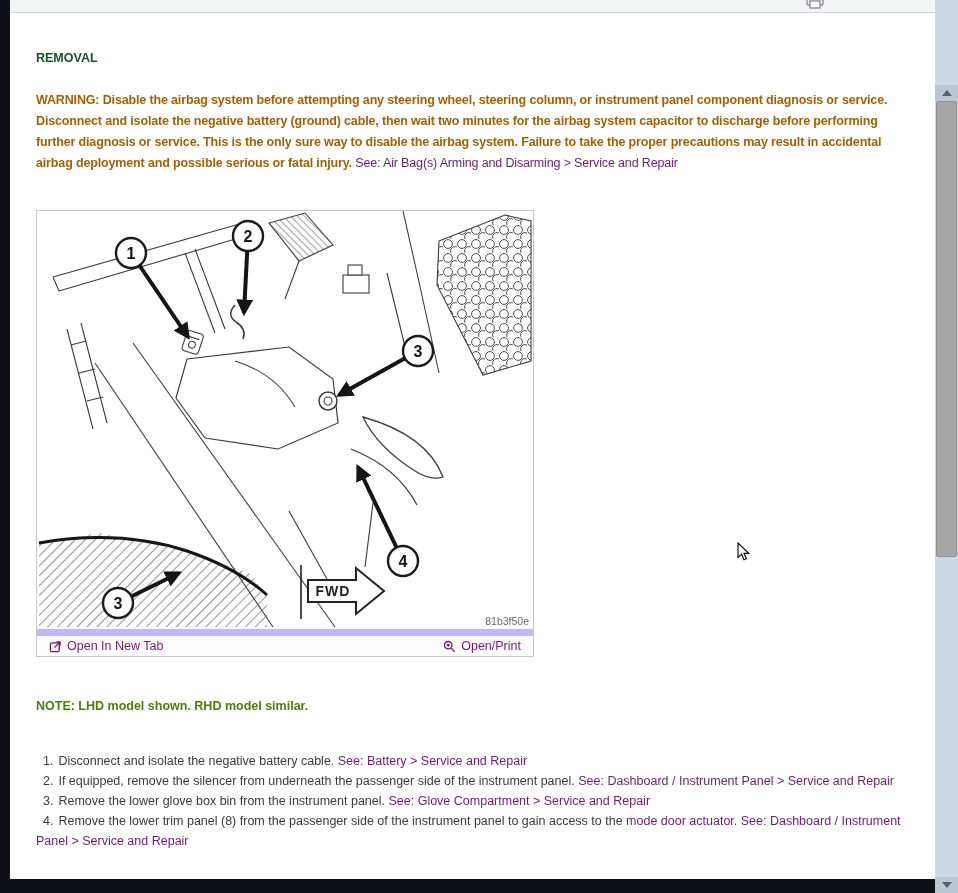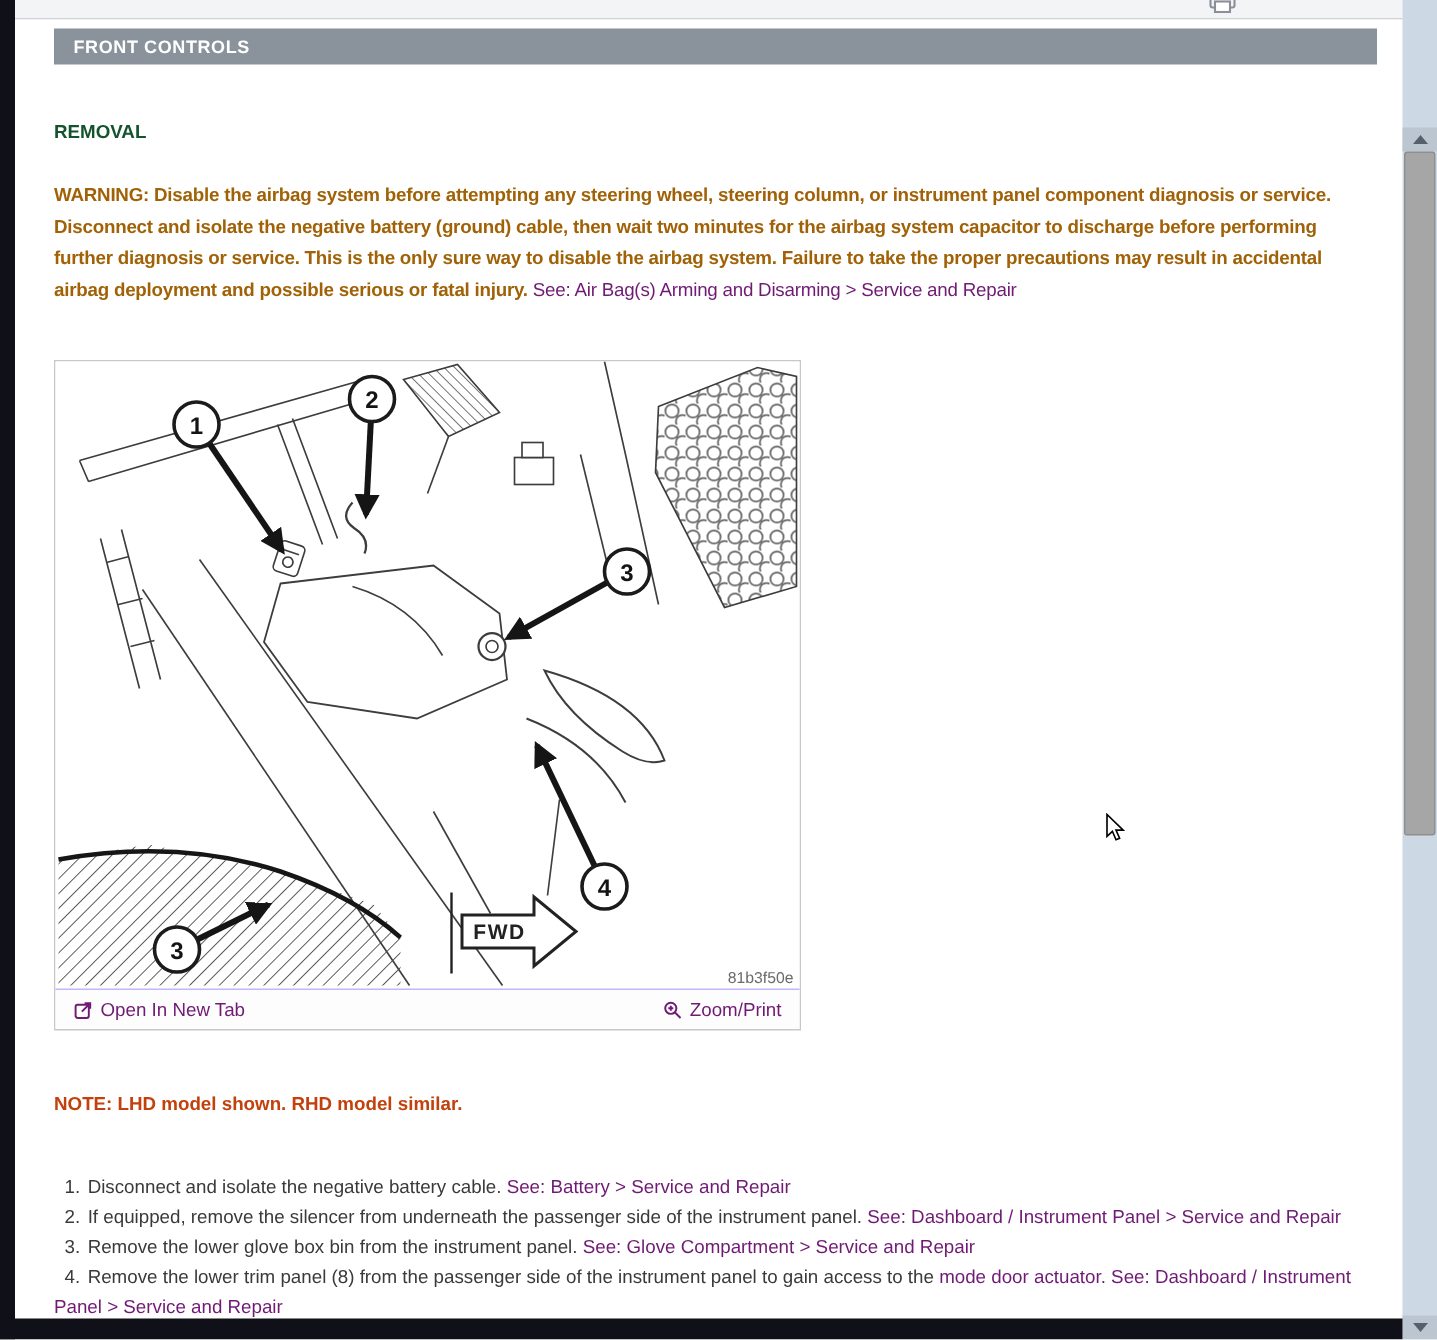--- a/index.html
+++ b/index.html
@@ -26,26 +26,26 @@
   .warning b{font-weight:bold;color:#a16207}
 
   .link{color:#701a75;text-decoration:none;cursor:pointer;font-weight:normal}
 
   .figure{margin-top:36px;width:498px;border:1px solid #c8c8c8;background:#fff}
   .diagram{display:block;width:496px;height:418px;background:#fff}
   .diagram .co-num{font:700 16px "Liberation Sans",sans-serif;fill:#141414;text-anchor:middle}
   .diagram .fwd-text{font:700 14px "Liberation Sans",sans-serif;fill:#222;text-anchor:middle;letter-spacing:1px}
   .diagram .fig-code{font:10.5px "Liberation Sans",sans-serif;fill:#6a6a6a;text-anchor:end}
 
-  .figure-footer{height:27px;border-top:1px solid #c4b5fd;display:flex;align-items:center;
+  .figure-footer{height:27px;border-top:7px solid #c4b5fd;display:flex;align-items:center;
     justify-content:space-between;padding:0 12px;background:#fdfdfd}
   .foot-link{display:flex;align-items:center;font-size:12.5px;gap:5px}
   .foot-link svg{display:block}
 
-  .note{margin-top:42px;font-size:12.5px;font-weight:bold;color:#c2410c}
+  .note{margin-top:42px;font-size:12.5px;font-weight:bold;color:#4d7c0f}
 
   .steps{margin-top:38px;width:886px}
   .step{font-size:12.5px;line-height:20px;color:#3a3a3a}
   .step .num{padding-left:7px;margin-right:5px}
 
   .scrollbar{position:absolute;right:0;top:0;width:23px;height:893px;background:#ccd8e3}
   .sb-btn{position:absolute;left:0;width:23px;height:16px;background:#bcc6d0;
     display:flex;align-items:center;justify-content:center}
   .sb-up{top:85px}
   .sb-down{bottom:0}
@@ -65,23 +65,20 @@
 
 <div class="top-toolbar">
   <svg class="print-partial" viewBox="0 0 20 16" width="20" height="16">
     <rect x="2" y="4" width="16" height="8" rx="1.5" fill="none" stroke="#8a9099" stroke-width="1.4"></rect>
     <rect x="5" y="8" width="10" height="7" fill="#fff" stroke="#8a9099" stroke-width="1.4"></rect>
   </svg>
 </div>
 
 <div class="content">
 
-  <div class="section-header">
-    <span>FRONT CONTROLS</span>
-  </div>
 
   <div class="removal">REMOVAL</div>
 
   <p class="warning"><b>WARNING: Disable the airbag system before attempting any steering wheel, steering column, or instrument panel component diagnosis or service. Disconnect and isolate the negative battery (ground) cable, then wait two minutes for the airbag system capacitor to discharge before performing further diagnosis or service. This is the only sure way to disable the airbag system. Failure to take the proper precautions may result in accidental airbag deployment and possible serious or fatal injury. </b><a class="link">See: Air Bag(s) Arming and Disarming &gt; Service and Repair</a></p>
 
   <div class="figure">
     <svg class="diagram" viewBox="0 0 496 418">
       <defs>
         <marker id="ah" viewBox="0 0 10 10" refX="8" refY="5" markerWidth="4.2" markerHeight="4.2" orient="auto">
           <path d="M0,0 L10,5 L0,10 Z" fill="#151515"></path>
@@ -176,21 +173,21 @@
           <rect x="1.5" y="3" width="9.5" height="9.5" rx="1.5" fill="none" stroke="currentColor" stroke-width="1.4"></rect>
           <path d="M6,8 L12,2 M8,2 h4 v4" fill="none" stroke="currentColor" stroke-width="1.4"></path>
         </svg>
         <span>Open In New Tab</span>
       </a>
       <a class="link foot-link">
         <svg viewBox="0 0 14 14" width="13" height="13">
           <circle cx="5.6" cy="5.6" r="4" fill="none" stroke="currentColor" stroke-width="1.4"></circle>
           <path d="M5.6,3.8 v3.6 M3.8,5.6 h3.6 M8.6,8.6 L12.6,12.6" fill="none" stroke="currentColor" stroke-width="1.4"></path>
         </svg>
-        <span>Zoom/Print</span>
+        <span>Open/Print</span>
       </a>
     </div>
   </div>
 
   <div class="note">NOTE: LHD model shown. RHD model similar.</div>
 
   <div class="steps">
     <div class="step"><span class="num">1.</span><span>Disconnect and isolate the negative battery cable. </span><a class="link">See: Battery &gt; Service and Repair</a></div>
     <div class="step"><span class="num">2.</span><span>If equipped, remove the silencer from underneath the passenger side of the instrument panel. </span><a class="link">See: Dashboard / Instrument Panel &gt; Service and Repair</a></div>
     <div class="step"><span class="num">3.</span><span>Remove the lower glove box bin from the instrument panel. </span><a class="link">See: Glove Compartment &gt; Service and Repair</a></div>

